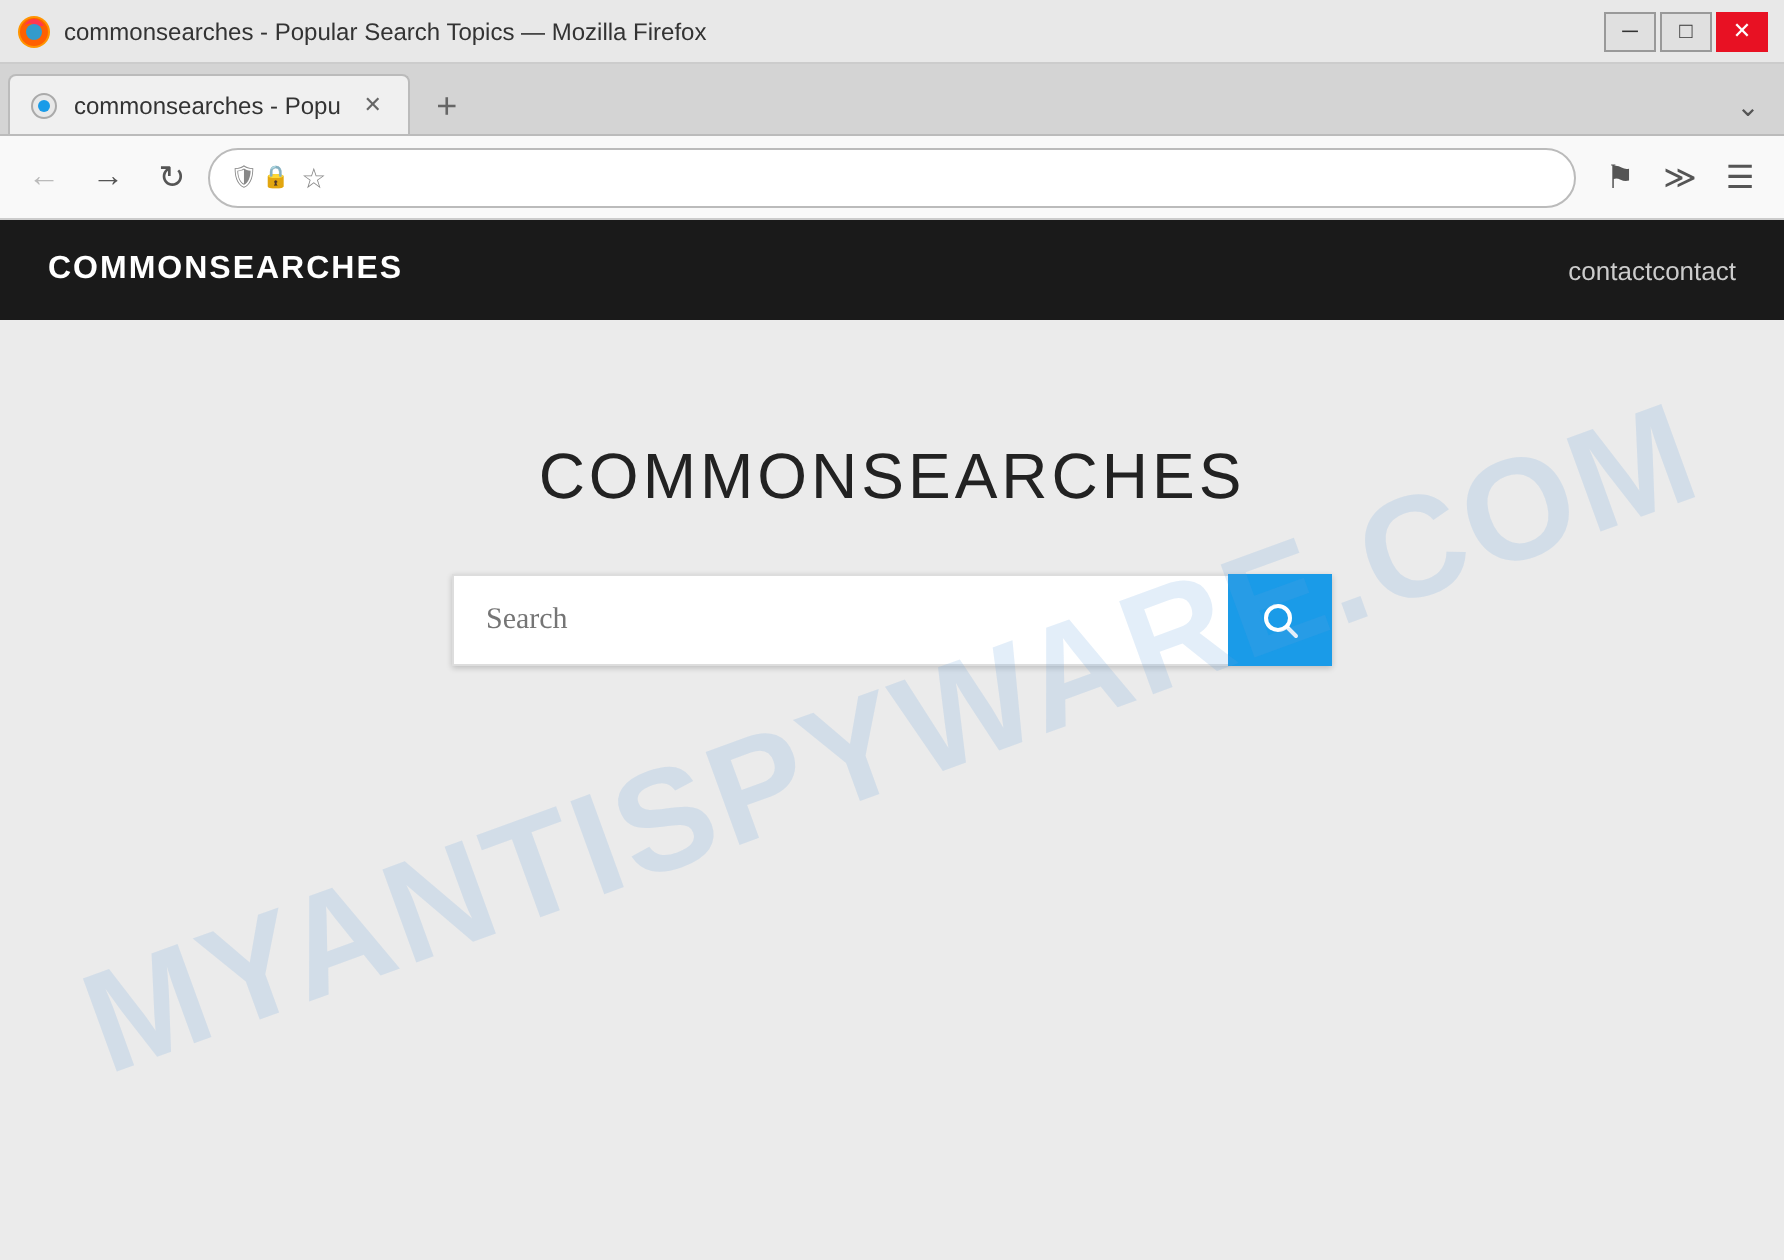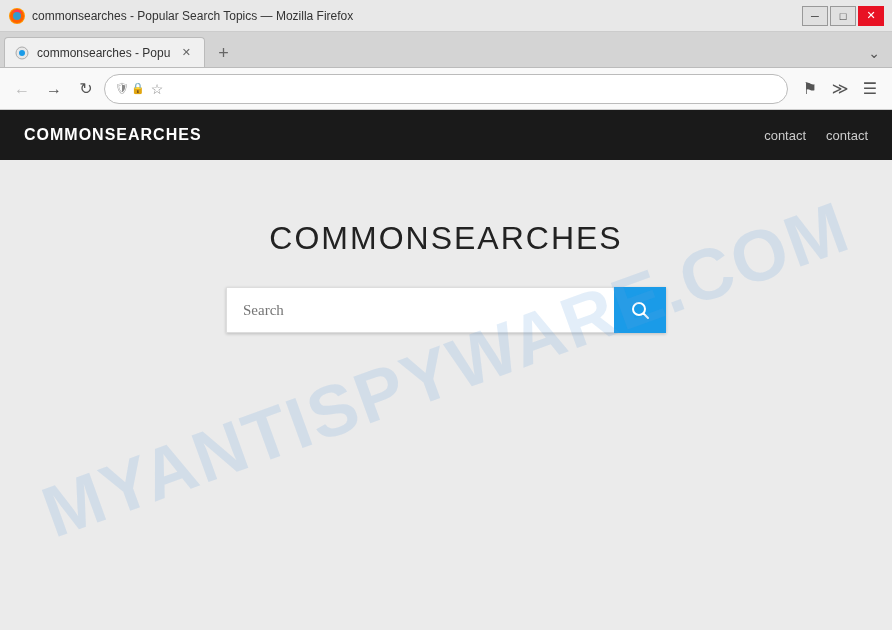--- a/index.html
+++ b/index.html
@@ -208,21 +208,20 @@
       justify-content: space-between;
     }
     .site-brand {
       color: white;
       font-size: 16px;
       font-weight: bold;
       letter-spacing: 1px;
     }
     .site-nav-links {
       display: flex;
-      gap: 20px;
     }
     .site-nav-link {
       color: #ccc;
       font-size: 13px;
       cursor: pointer;
       text-decoration: none;
     }
 
     
     .site-main {

